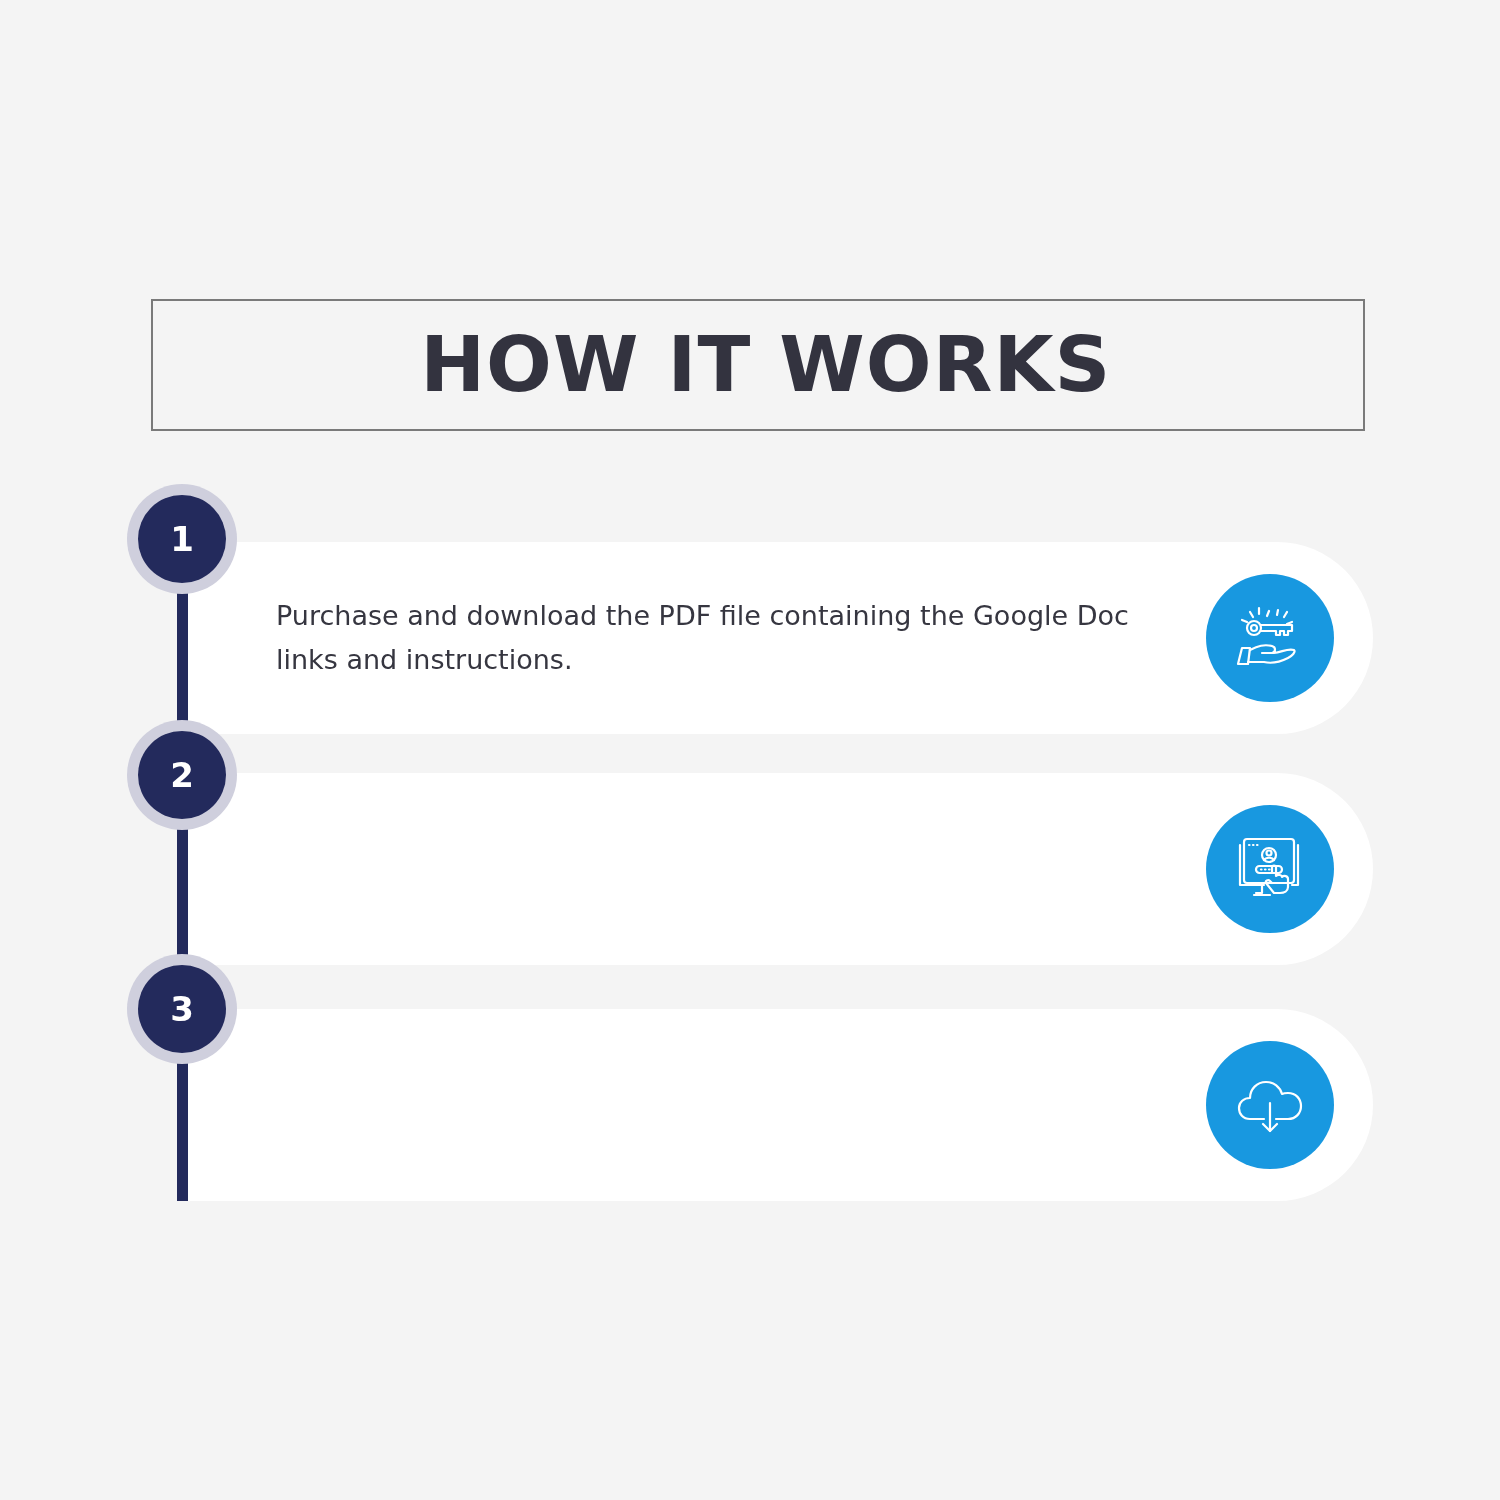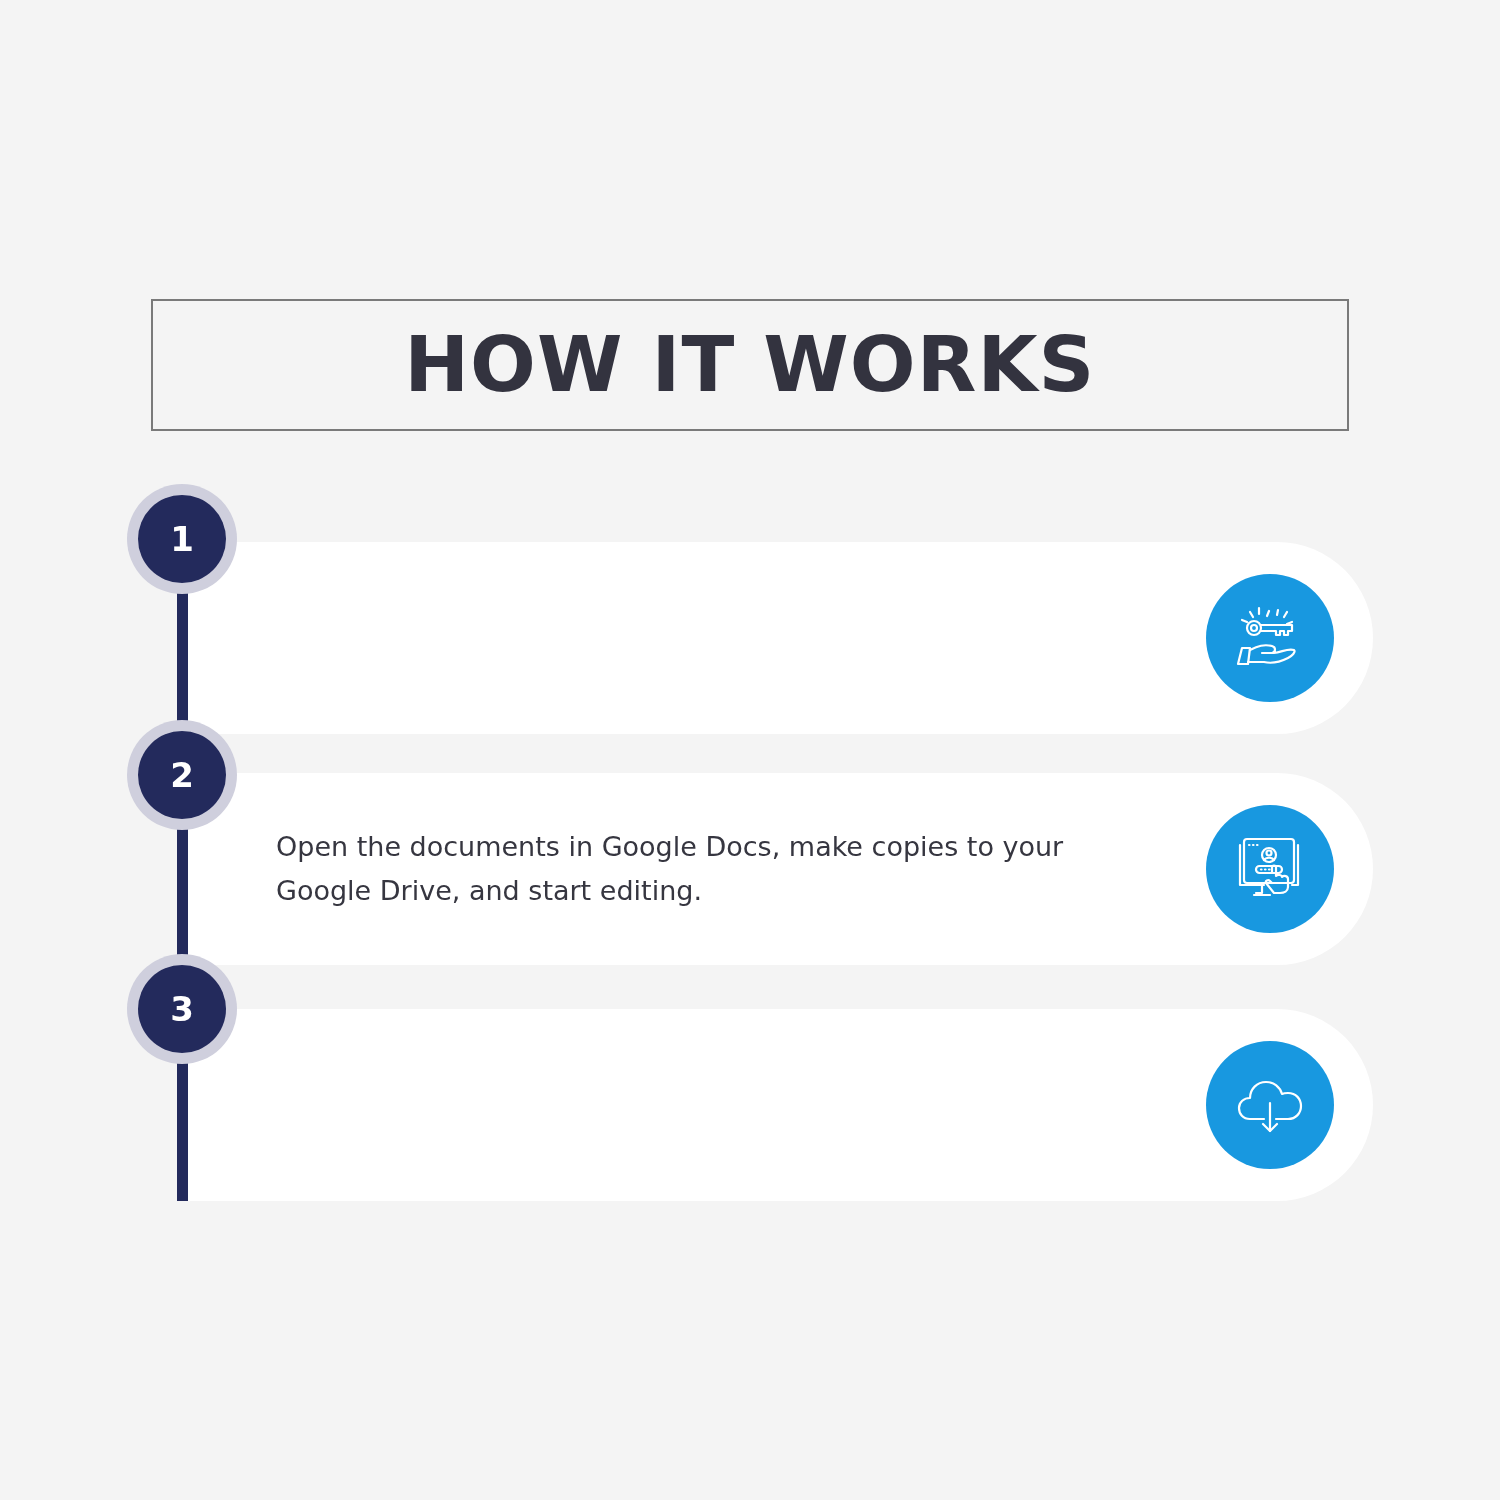--- a/index.html
+++ b/index.html
@@ -8,21 +8,21 @@
     background: #f4f4f4;
     position: relative;
     overflow: hidden;
     font-family: "DejaVu Sans", sans-serif;
   }
   .title-box {
     position: absolute;
     left: 151px; top: 299px;
     width: 1194px; height: 128px;
     border: 2px solid #7a7a7a;
-    display: flex; align-items: center; justify-content: center;
+    display: flex; align-items: center; justify-content: center; padding-left: 16px;
   }
   .title-text {
     font-family: "DejaVu Sans", sans-serif;
     font-weight: 700;
     font-size: 76px;
     letter-spacing: 1px;
     color: #33333f;
     line-height: 1;
     transform: scaleX(1.02);
   }
@@ -82,20 +82,21 @@
 </head>
 <body>
 
 <div class="title-box">
   <span class="title-text">HOW IT WORKS</span>
 </div>
 
 <div class="timeline-line"></div>
 
 <div class="card" style="top:542px;">
+  <div class="card-text">Purchase and download the PDF file containing the Google Doc links and instructions.</div>
   <div class="icon-circle">
     <svg viewBox="0 0 80 80" fill="none" stroke="#ffffff" stroke-width="2.2" stroke-linecap="round" stroke-linejoin="round">
       <line x1="20" y1="14" x2="23" y2="19"></line>
       <line x1="29" y1="10" x2="29" y2="16"></line>
       <line x1="39" y1="13" x2="37" y2="18"></line>
       <line x1="48" y1="12" x2="47" y2="17"></line>
       <line x1="57" y1="14" x2="54" y2="19"></line>
       <line x1="12" y1="22" x2="17" y2="24"></line>
       <line x1="62" y1="24" x2="57" y2="26"></line>
       <circle cx="24" cy="30" r="7"></circle>
@@ -104,21 +105,20 @@
       <path d="M8 66 L12 50 H20 L18 66 Z"></path>
       <path d="M20 52 C28 48 34 46 42 48 C46 49 46 54 42 55 H32 H44 C52 54 58 50 64 52 C66 54 62 58 58 60 C50 64 42 66 34 64 L18 64"></path>
     </svg>
   </div>
 </div>
 <div class="step-badge" style="left:127px; top:484px;">
   <div class="step-inner">1</div>
 </div>
 
 <div class="card" style="top:773px;">
-  <div class="card-text">Open the documents in Google Docs, make copies to your Google Drive, and start editing.</div>
   <div class="icon-circle">
     <svg viewBox="0 0 80 80" fill="none" stroke="#ffffff" stroke-width="2.2" stroke-linecap="round" stroke-linejoin="round">
       <rect x="14" y="10" width="50" height="44" rx="3"></rect>
       <path d="M10 16 V56 H34"></path>
       <path d="M68 16 V56 H62"></path>
       <line x1="19" y1="16" x2="19.5" y2="16"></line>
       <line x1="23" y1="16" x2="23.5" y2="16"></line>
       <line x1="27" y1="16" x2="27.5" y2="16"></line>
       <circle cx="39" cy="26" r="7"></circle>
       <circle cx="39" cy="24" r="2.5"></circle>

